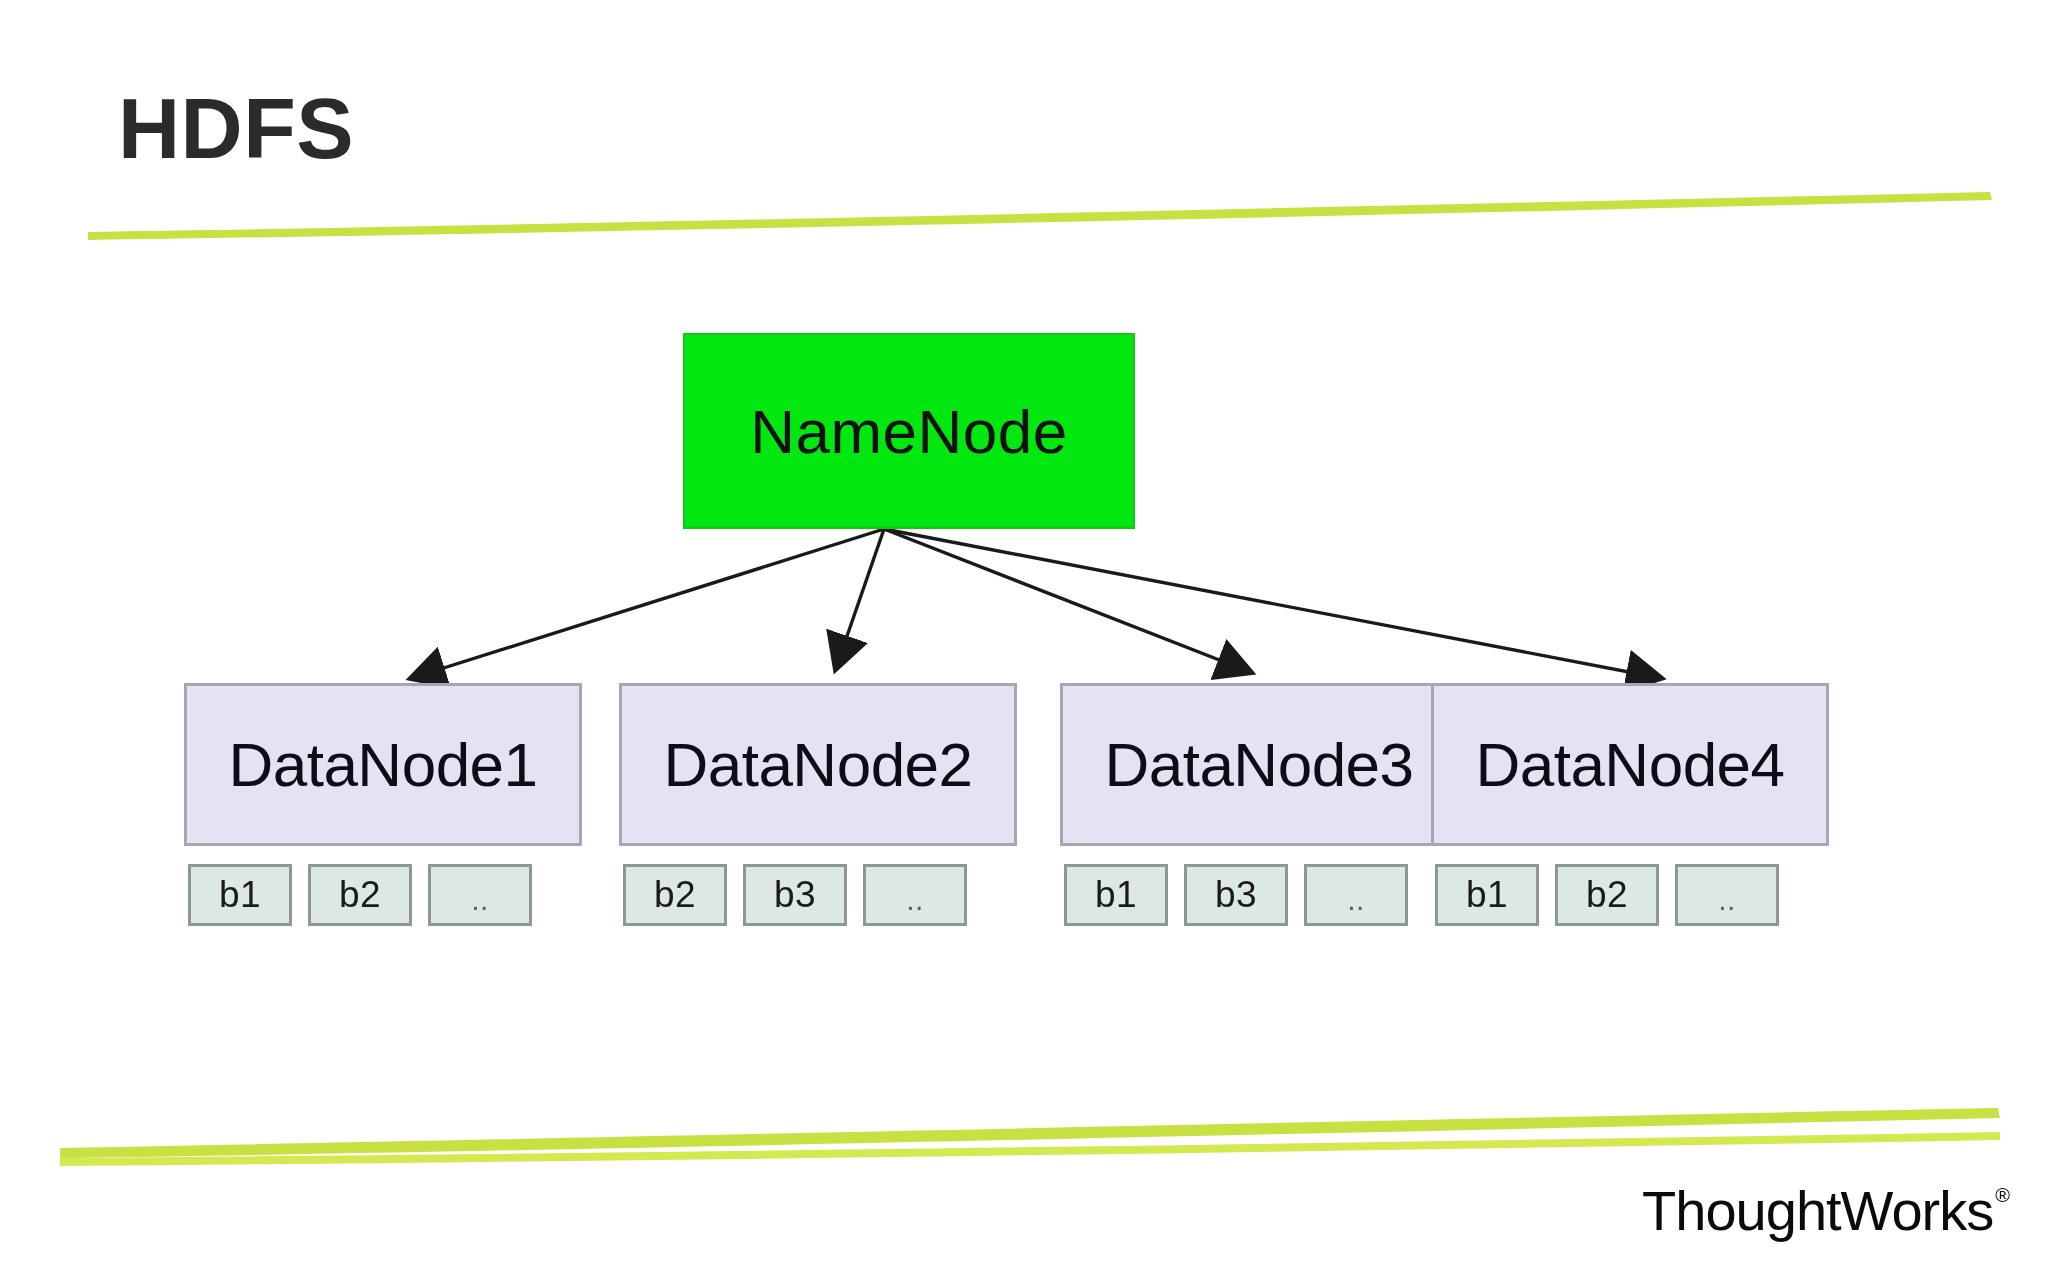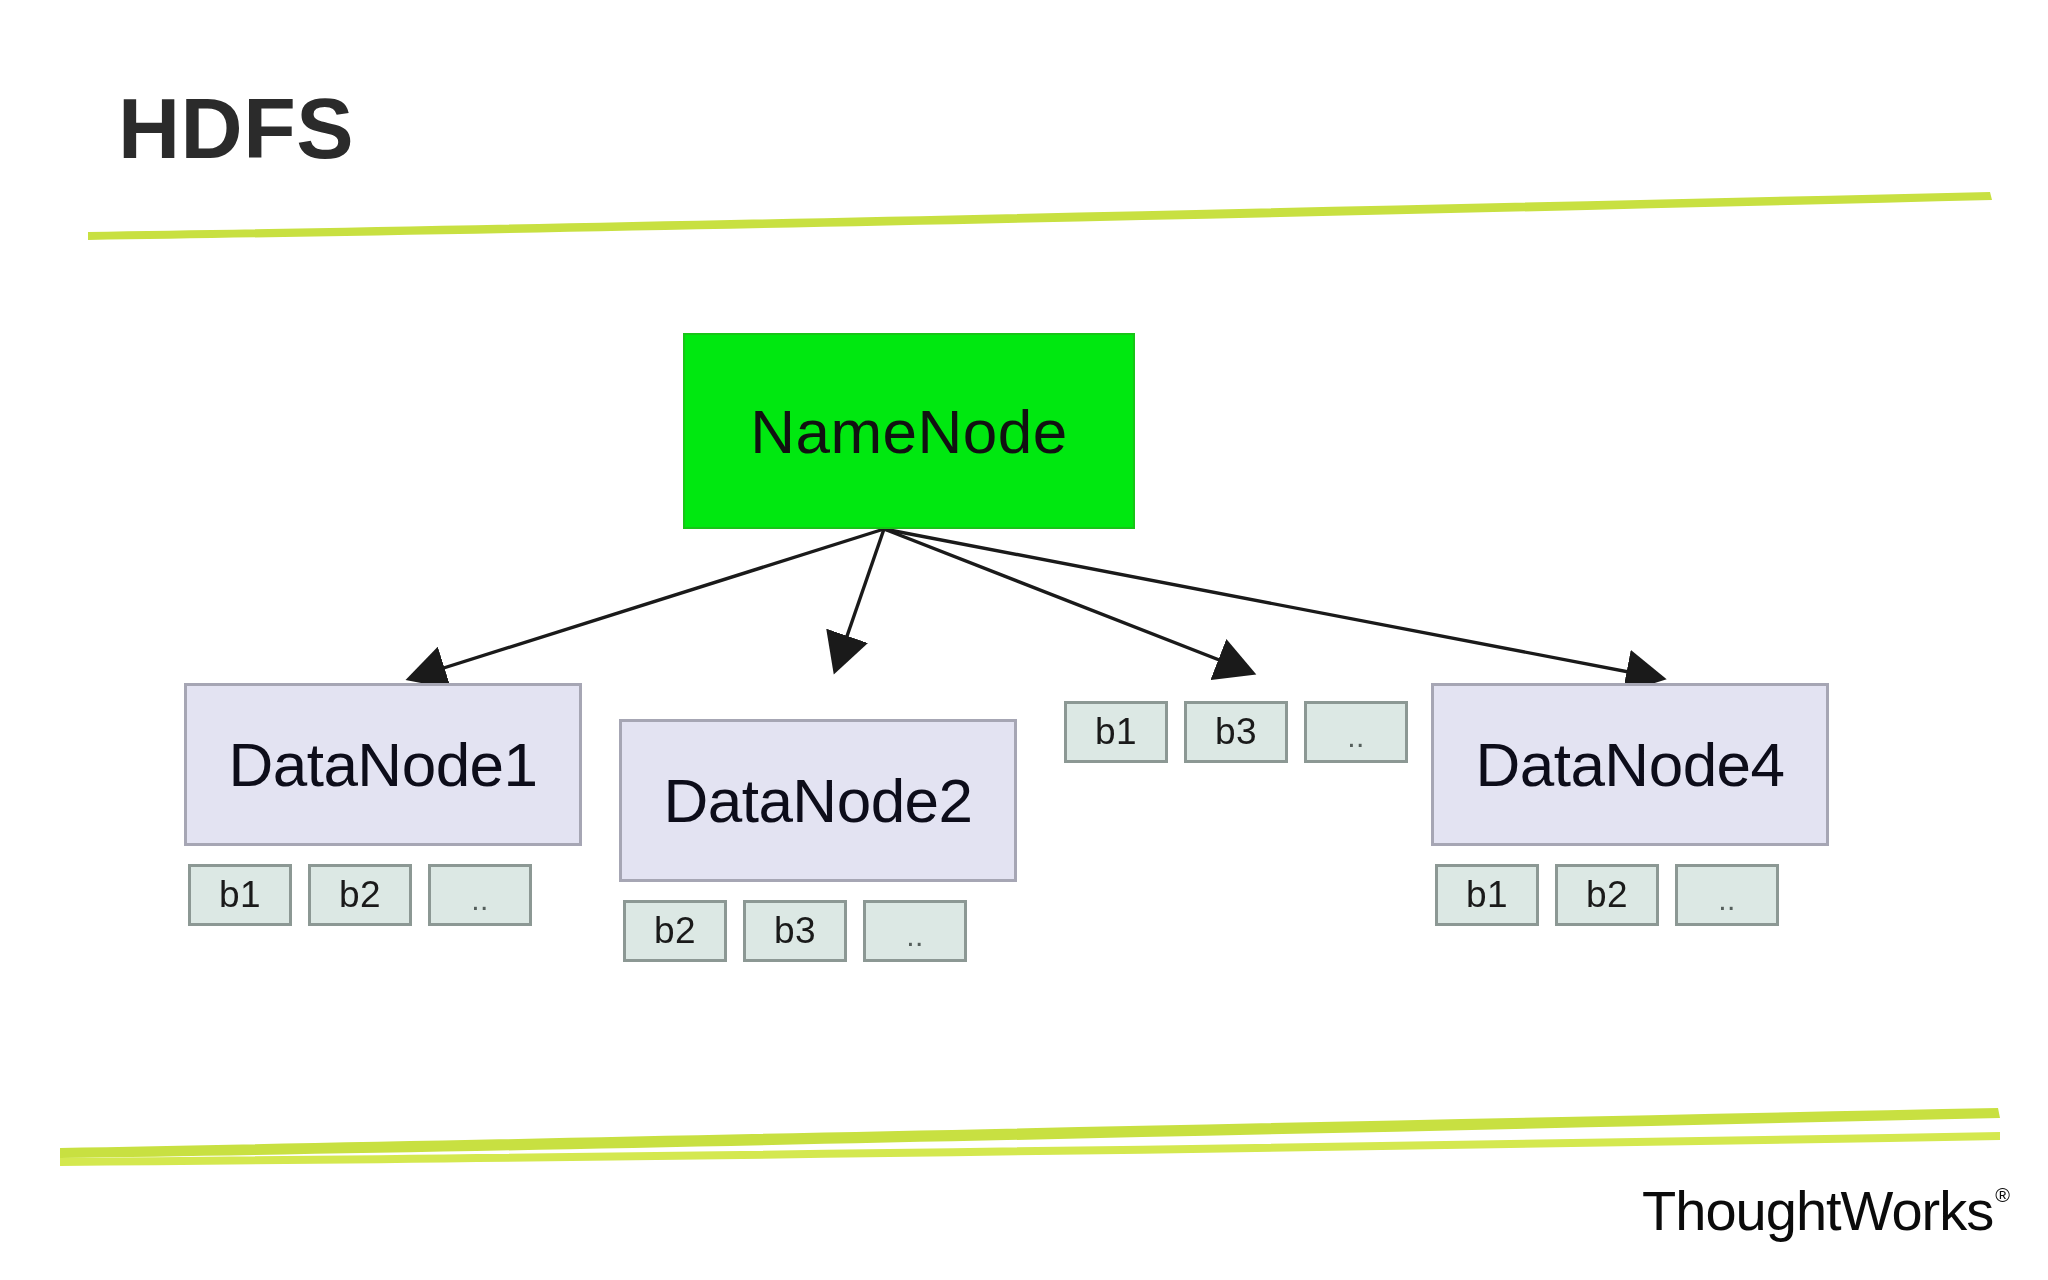--- a/index.html
+++ b/index.html
@@ -210,32 +210,35 @@
       <div class="datanode-box">
         <span class="node-label">DataNode1</span>
       </div>
       <div class="block-row">
         <div class="block-box">b1</div>
         <div class="block-box">b2</div>
         <div class="block-box ellipsis">..</div>
       </div>
     </div>
 
-    <div class="datanode-col" style="left:619px;margin-top:36px;">
+    <div class="datanode-col" style="left:619px;">
       <div class="datanode-box">
         <span class="node-label">DataNode2</span>
       </div>
       <div class="block-row">
         <div class="block-box">b2</div>
         <div class="block-box">b3</div>
         <div class="block-box ellipsis">..</div>
       </div>
     </div>
 
     <div class="datanode-col" style="left:1060px;">
+      <div class="datanode-box">
+        <span class="node-label">DataNode3</span>
+      </div>
       <div class="block-row">
         <div class="block-box">b1</div>
         <div class="block-box">b3</div>
         <div class="block-box ellipsis">..</div>
       </div>
     </div>
 
     <div class="datanode-col" style="left:1431px;">
       <div class="datanode-box">
         <span class="node-label">DataNode4</span>

